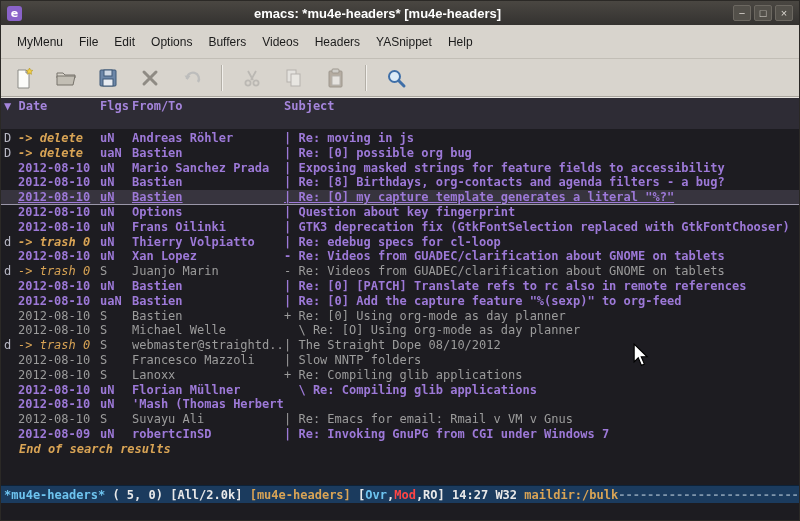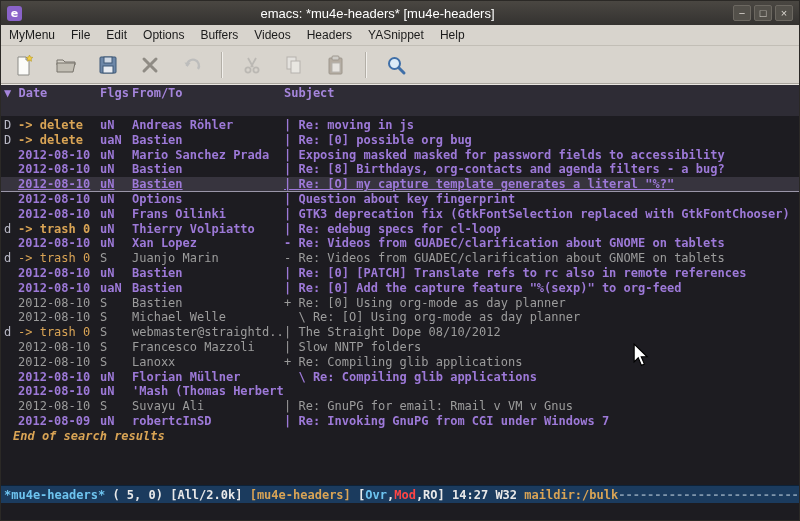--- a/index.html
+++ b/index.html
@@ -4,27 +4,27 @@
 <style>
   *{margin:0;padding:0;box-sizing:border-box}
   html,body{width:800px;height:521px;overflow:hidden;background:#2a2824}
   .window{width:800px;height:521px;display:flex;flex-direction:column;position:relative;
           font-family:"Liberation Sans",sans-serif;border:1px solid #2b2926;background:var(--buffer-bg)}
   
   .titlebar{height:24px;flex:0 0 auto;background:linear-gradient(#4a4742,#343230);
             display:flex;align-items:center;padding:0 6px;gap:6px}
   .app-icon{width:15px;height:15px;border-radius:3px;background:#8a63c9;color:#fff;
             font:bold 11px/15px "DejaVu Sans",sans-serif;text-align:center;flex:0 0 auto}
-  .title{flex:1;text-align:center;color:var(--title-fg);font-weight:normal;font-size:13px}
+  .title{flex:1;text-align:center;color:var(--title-fg);font-weight:bold;font-size:13px}
   .winbtns{display:flex;gap:3px}
   .winbtn{width:18px;height:16px;background:#53504a;border:1px solid #6c6861;color:#dcd8d1;
           font-size:11px;line-height:14px;text-align:center;border-radius:2px;cursor:default}
   
-  .menubar{height:21px;flex:0 0 auto;background:var(--chrome-bg);display:flex;align-items:center;
-           padding:0 0;border-bottom:1px solid #c2beb6}
+  .menubar{height:34px;flex:0 0 auto;background:var(--chrome-bg);display:flex;align-items:center;
+           padding:0 8px;border-bottom:1px solid #c2beb6}
   .menu-item{padding:3px 8px;font-size:12px;color:#1b1b1b}
   
   .toolbar{height:38px;flex:0 0 auto;background:var(--chrome-bg);display:flex;align-items:center;
            padding:0 8px;gap:12px;border-bottom:1px solid #aaa69e}
   .tb-btn{width:30px;height:30px;background:transparent;border:1px solid transparent;
           display:flex;align-items:center;justify-content:center;border-radius:3px}
   .tb-btn.disabled{opacity:.45;filter:grayscale(.7)}
   .tb-icon{width:22px;height:22px;display:block}
   .tb-sep{width:2px;height:26px;border-left:1px solid #b3afa7;border-right:1px solid #f2f0ec;margin:0 2px}
   
@@ -36,24 +36,24 @@
   .buffer{flex:1 1 auto;background:var(--buffer-bg);font:12px/14.8px "DejaVu Sans Mono",monospace;
           overflow:hidden;padding-top:2px}
   .msg-row{display:flex;height:14.8px;padding-left:3px;white-space:pre}
   .c-mark{width:14px;flex:0 0 auto;color:var(--mark);font-weight:normal}
   .c-date{width:82px;flex:0 0 auto;overflow:hidden}
   .c-flags{width:32px;flex:0 0 auto;overflow:hidden}
   .c-from{width:152px;flex:0 0 auto;overflow:hidden}
   .c-subject{flex:1 1 auto;overflow:hidden}
   .msg-row.unread{color:var(--unread);font-weight:bold}
   .msg-row.read{color:var(--read)}
-  .c-date.target{color:var(--amber);}
+  .c-date.target{color:var(--amber);font-style:italic}
   .msg-row.current{background:var(--current-bg);border-bottom:1px solid var(--current-line)}
   .msg-row.current span{text-decoration:underline}
-  .footer-line{padding-left:12px;color:var(--amber);font-style:italic;font-weight:bold;
+  .footer-line{padding-left:18px;color:var(--amber);font-style:italic;font-weight:bold;
                font:bold italic 12px/14.8px "DejaVu Sans Mono",monospace}
   
   .modeline{height:18px;flex:0 0 auto;background:var(--modeline-bg);color:var(--modeline-fg);
             font:bold 12px/18px "DejaVu Sans Mono",monospace;padding-left:3px;
             white-space:pre;overflow:hidden;border-top:1px solid #0d2238}
   .ml-fg{color:var(--modeline-fg)}.ml-cyan{color:var(--ml-cyan)}.ml-red{color:var(--ml-red)}
   .ml-amber{color:var(--amber)}.ml-dim{color:var(--ml-dim)}
   .minibuffer{height:17px;flex:0 0 auto;background:var(--buffer-bg)}
   
   .mouse-cursor{position:absolute;left:630px;top:342px;width:20px;height:24px;z-index:10;pointer-events:none}
@@ -151,38 +151,38 @@
     <span class="h-date">▼ Date</span>
     <span class="h-flags">Flgs</span>
     <span class="h-from">From/To</span>
     <span class="h-subject">Subject</span>
   </div>
 
   <div class="buffer">
     <div id="msg-list">
         <div class="msg-row unread"><span class="c-mark">D</span><span class="c-date target">-&gt; delete</span><span class="c-flags">uN</span><span class="c-from">Andreas Röhler</span><span class="c-subject">| Re: moving in js</span></div>
         <div class="msg-row unread"><span class="c-mark">D</span><span class="c-date target">-&gt; delete</span><span class="c-flags">uaN</span><span class="c-from">Bastien</span><span class="c-subject">| Re: [0] possible org bug</span></div>
-        <div class="msg-row unread"><span class="c-mark"></span><span class="c-date">2012-08-10</span><span class="c-flags">uN</span><span class="c-from">Mario Sanchez Prada</span><span class="c-subject">| Exposing masked masked for password fields to accessibility</span></div>
+        <div class="msg-row unread"><span class="c-mark"></span><span class="c-date">2012-08-10</span><span class="c-flags">uN</span><span class="c-from">Mario Sanchez Prada</span><span class="c-subject">| Exposing masked strings for feature fields to accessibility</span></div>
         <div class="msg-row unread"><span class="c-mark"></span><span class="c-date">2012-08-10</span><span class="c-flags">uN</span><span class="c-from">Bastien</span><span class="c-subject">| Re: [8] Birthdays, org-contacts and agenda filters - a bug?</span></div>
         <div class="msg-row unread current"><span class="c-mark"></span><span class="c-date">2012-08-10</span><span class="c-flags">uN</span><span class="c-from">Bastien</span><span class="c-subject">| Re: [O] my capture template generates a literal "%?"</span></div>
         <div class="msg-row unread"><span class="c-mark"></span><span class="c-date">2012-08-10</span><span class="c-flags">uN</span><span class="c-from">Options</span><span class="c-subject">| Question about key fingerprint</span></div>
         <div class="msg-row unread"><span class="c-mark"></span><span class="c-date">2012-08-10</span><span class="c-flags">uN</span><span class="c-from">Frans Oilinki</span><span class="c-subject">| GTK3 deprecation fix (GtkFontSelection replaced with GtkFontChooser)</span></div>
         <div class="msg-row unread"><span class="c-mark">d</span><span class="c-date target">-&gt; trash 0</span><span class="c-flags">uN</span><span class="c-from">Thierry Volpiatto</span><span class="c-subject">| Re: edebug specs for cl-loop</span></div>
         <div class="msg-row unread"><span class="c-mark"></span><span class="c-date">2012-08-10</span><span class="c-flags">uN</span><span class="c-from">Xan Lopez</span><span class="c-subject">- Re: Videos from GUADEC/clarification about GNOME on tablets</span></div>
         <div class="msg-row read"><span class="c-mark">d</span><span class="c-date target">-&gt; trash 0</span><span class="c-flags">S</span><span class="c-from">Juanjo Marin</span><span class="c-subject">- Re: Videos from GUADEC/clarification about GNOME on tablets</span></div>
         <div class="msg-row unread"><span class="c-mark"></span><span class="c-date">2012-08-10</span><span class="c-flags">uN</span><span class="c-from">Bastien</span><span class="c-subject">| Re: [0] [PATCH] Translate refs to rc also in remote references</span></div>
         <div class="msg-row unread"><span class="c-mark"></span><span class="c-date">2012-08-10</span><span class="c-flags">uaN</span><span class="c-from">Bastien</span><span class="c-subject">| Re: [0] Add the capture feature "%(sexp)" to org-feed</span></div>
         <div class="msg-row read"><span class="c-mark"></span><span class="c-date">2012-08-10</span><span class="c-flags">S</span><span class="c-from">Bastien</span><span class="c-subject">+ Re: [0] Using org-mode as day planner</span></div>
         <div class="msg-row read"><span class="c-mark"></span><span class="c-date">2012-08-10</span><span class="c-flags">S</span><span class="c-from">Michael Welle</span><span class="c-subject">  \ Re: [O] Using org-mode as day planner</span></div>
         <div class="msg-row read"><span class="c-mark">d</span><span class="c-date target">-&gt; trash 0</span><span class="c-flags">S</span><span class="c-from">webmaster@straightd...</span><span class="c-subject">| The Straight Dope 08/10/2012</span></div>
         <div class="msg-row read"><span class="c-mark"></span><span class="c-date">2012-08-10</span><span class="c-flags">S</span><span class="c-from">Francesco Mazzoli</span><span class="c-subject">| Slow NNTP folders</span></div>
         <div class="msg-row read"><span class="c-mark"></span><span class="c-date">2012-08-10</span><span class="c-flags">S</span><span class="c-from">Lanoxx</span><span class="c-subject">+ Re: Compiling glib applications</span></div>
         <div class="msg-row unread"><span class="c-mark"></span><span class="c-date">2012-08-10</span><span class="c-flags">uN</span><span class="c-from">Florian Müllner</span><span class="c-subject">  \ Re: Compiling glib applications</span></div>
         <div class="msg-row unread"><span class="c-mark"></span><span class="c-date">2012-08-10</span><span class="c-flags">uN</span><span class="c-from">'Mash (Thomas Herbert)</span></div>
-        <div class="msg-row read"><span class="c-mark"></span><span class="c-date">2012-08-10</span><span class="c-flags">S</span><span class="c-from">Suvayu Ali</span><span class="c-subject">| Re: GnuPG for email: Rmail v VM v Gnus</span></div>
+        <div class="msg-row read"><span class="c-mark"></span><span class="c-date">2012-08-10</span><span class="c-flags">S</span><span class="c-from">Suvayu Ali</span><span class="c-subject">| Re: Emacs for email: Rmail v VM v Gnus</span></div>
         <div class="msg-row unread"><span class="c-mark"></span><span class="c-date">2012-08-09</span><span class="c-flags">uN</span><span class="c-from">robertcInSD</span><span class="c-subject">| Re: Invoking GnuPG from CGI under Windows 7</span></div>
       </div>
     <div class="footer-line">End of search results</div>
   </div>
 
   <div class="modeline" id="modeline"><span class="ml-cyan">*mu4e-headers*</span><span class="ml-fg"> ( 5, 0) </span><span class="ml-fg">[All/2.0k] </span><span class="ml-amber">[mu4e-headers] </span><span class="ml-fg">[</span><span class="ml-cyan">Ovr</span><span class="ml-fg">,</span><span class="ml-red">Mod</span><span class="ml-fg">,RO</span><span class="ml-fg">] </span><span class="ml-fg">14:27 </span><span class="ml-fg">W32 </span><span class="ml-amber">maildir:/bulk</span><span class="ml-dim">--------------------------------------------------</span></div>
 
   <div class="minibuffer"></div>
 
   <svg class="mouse-cursor" viewBox="0 0 14 21">

